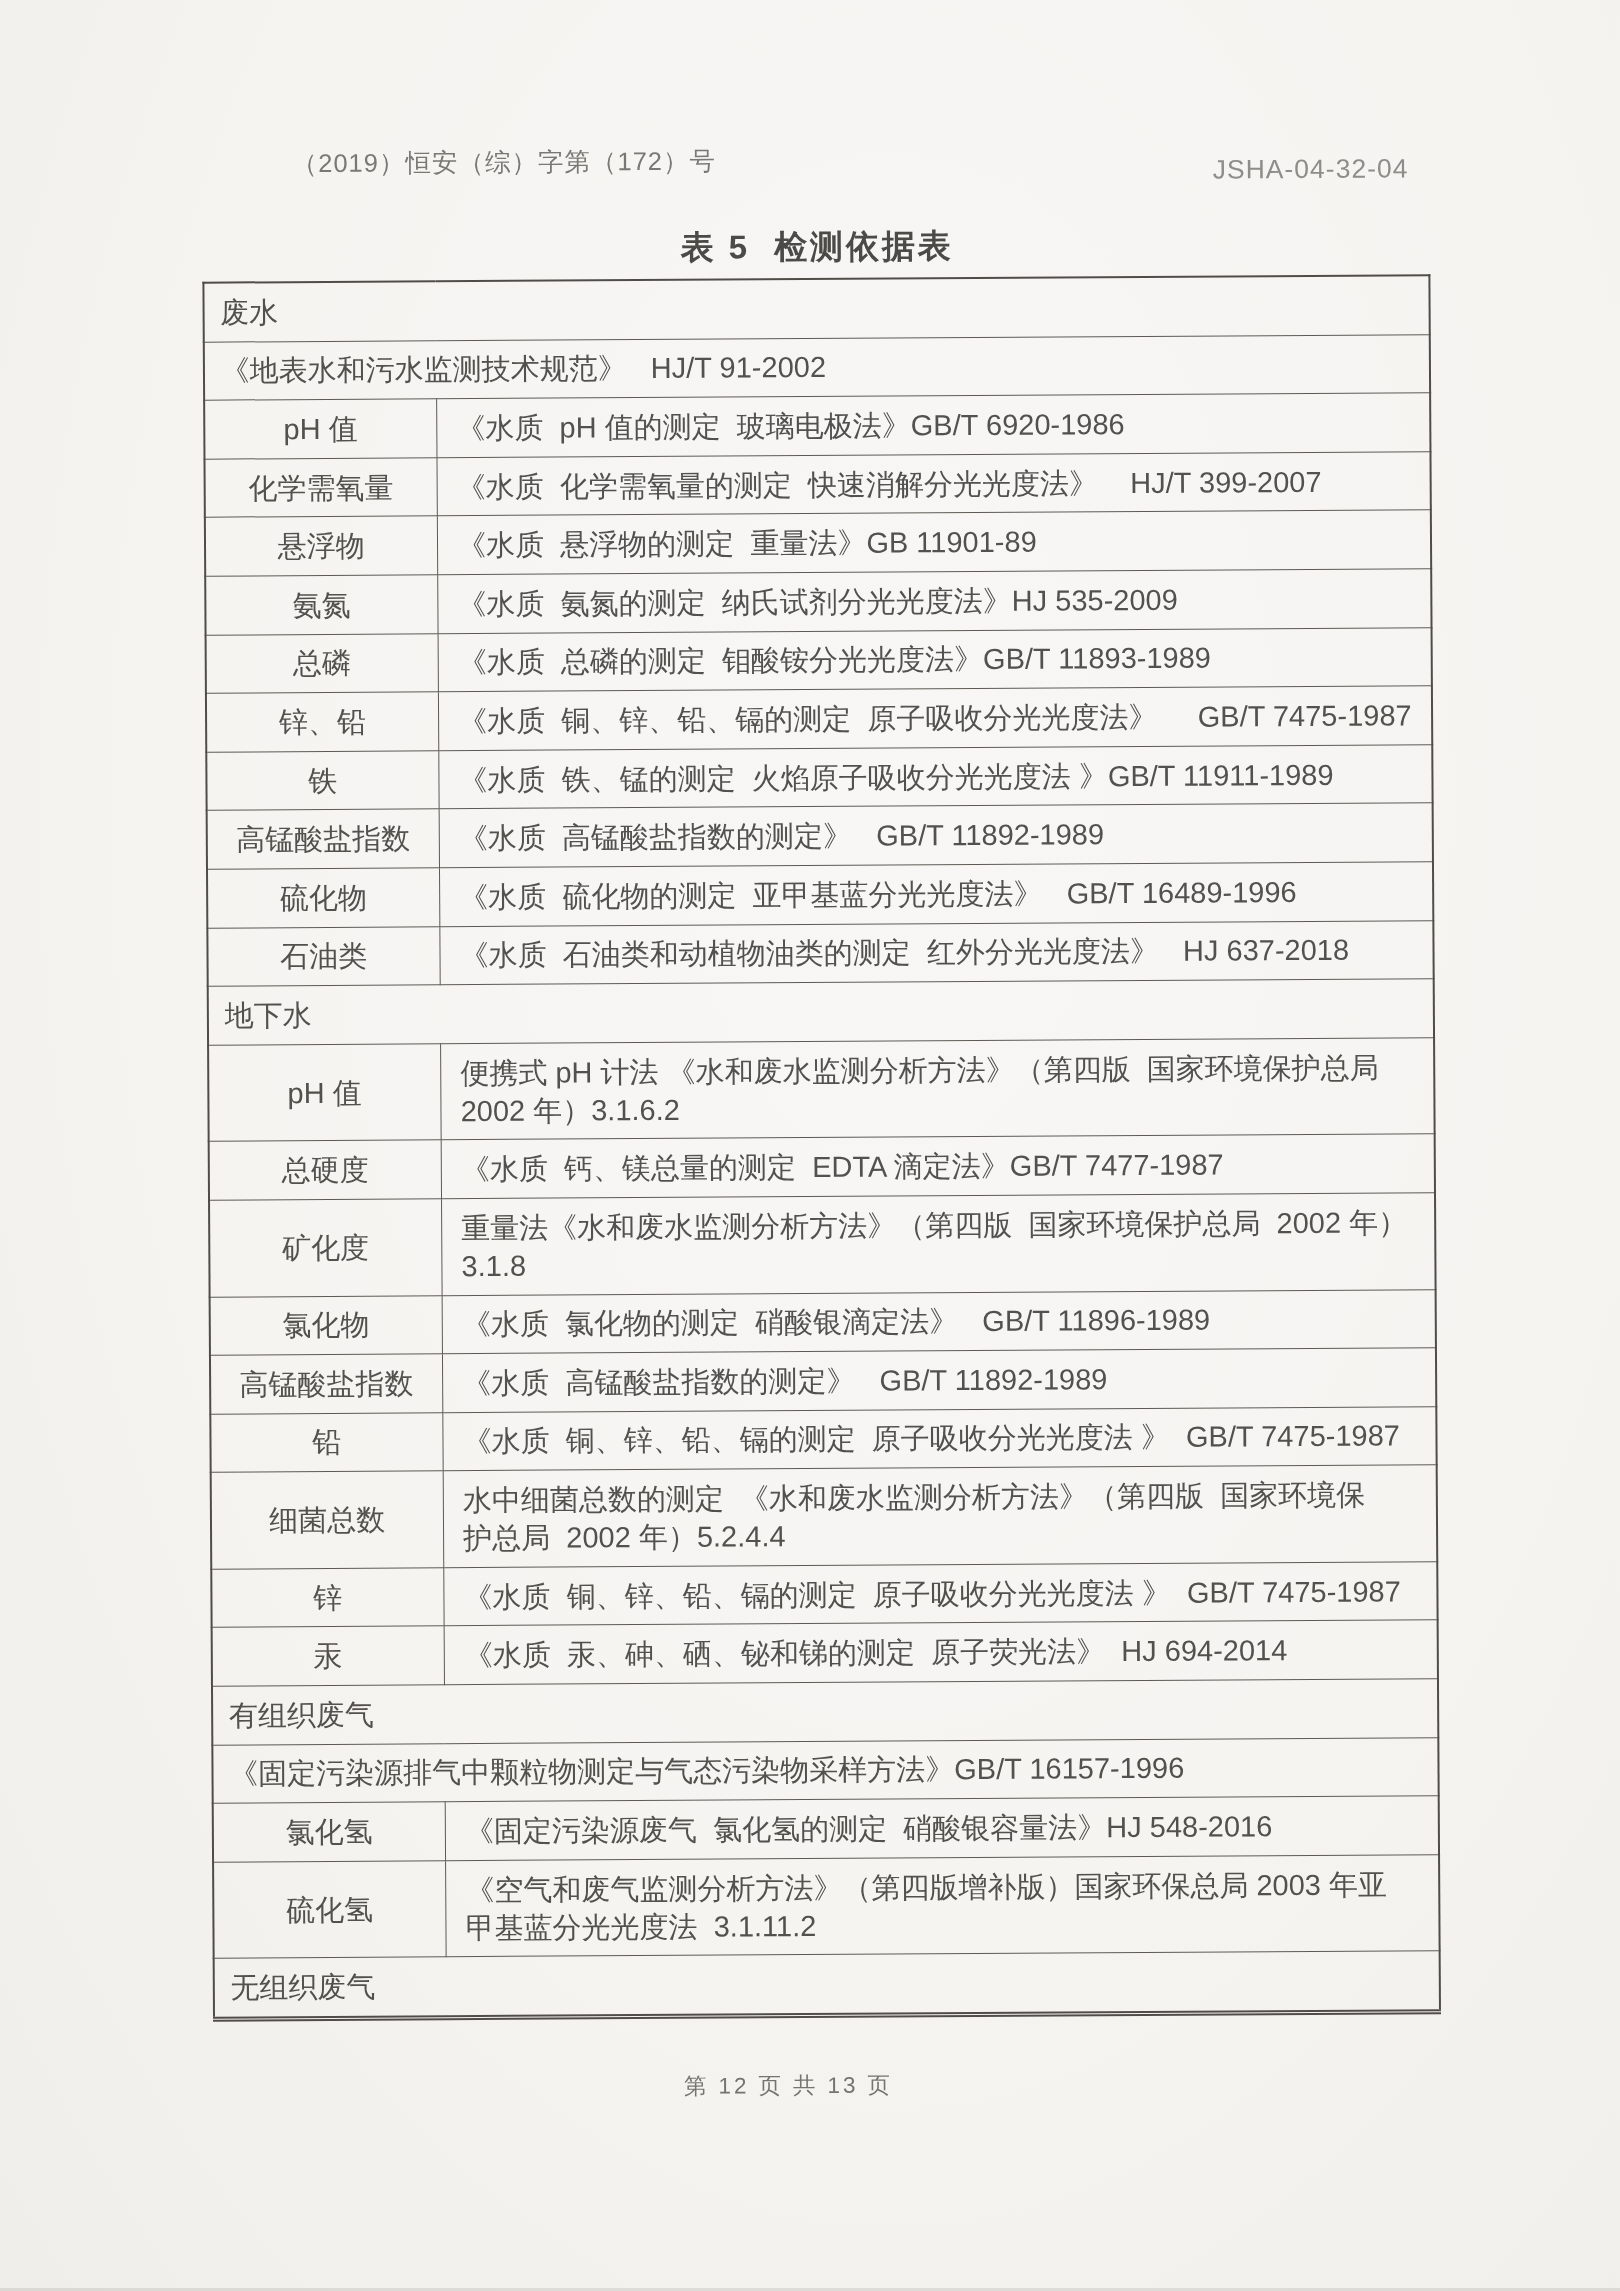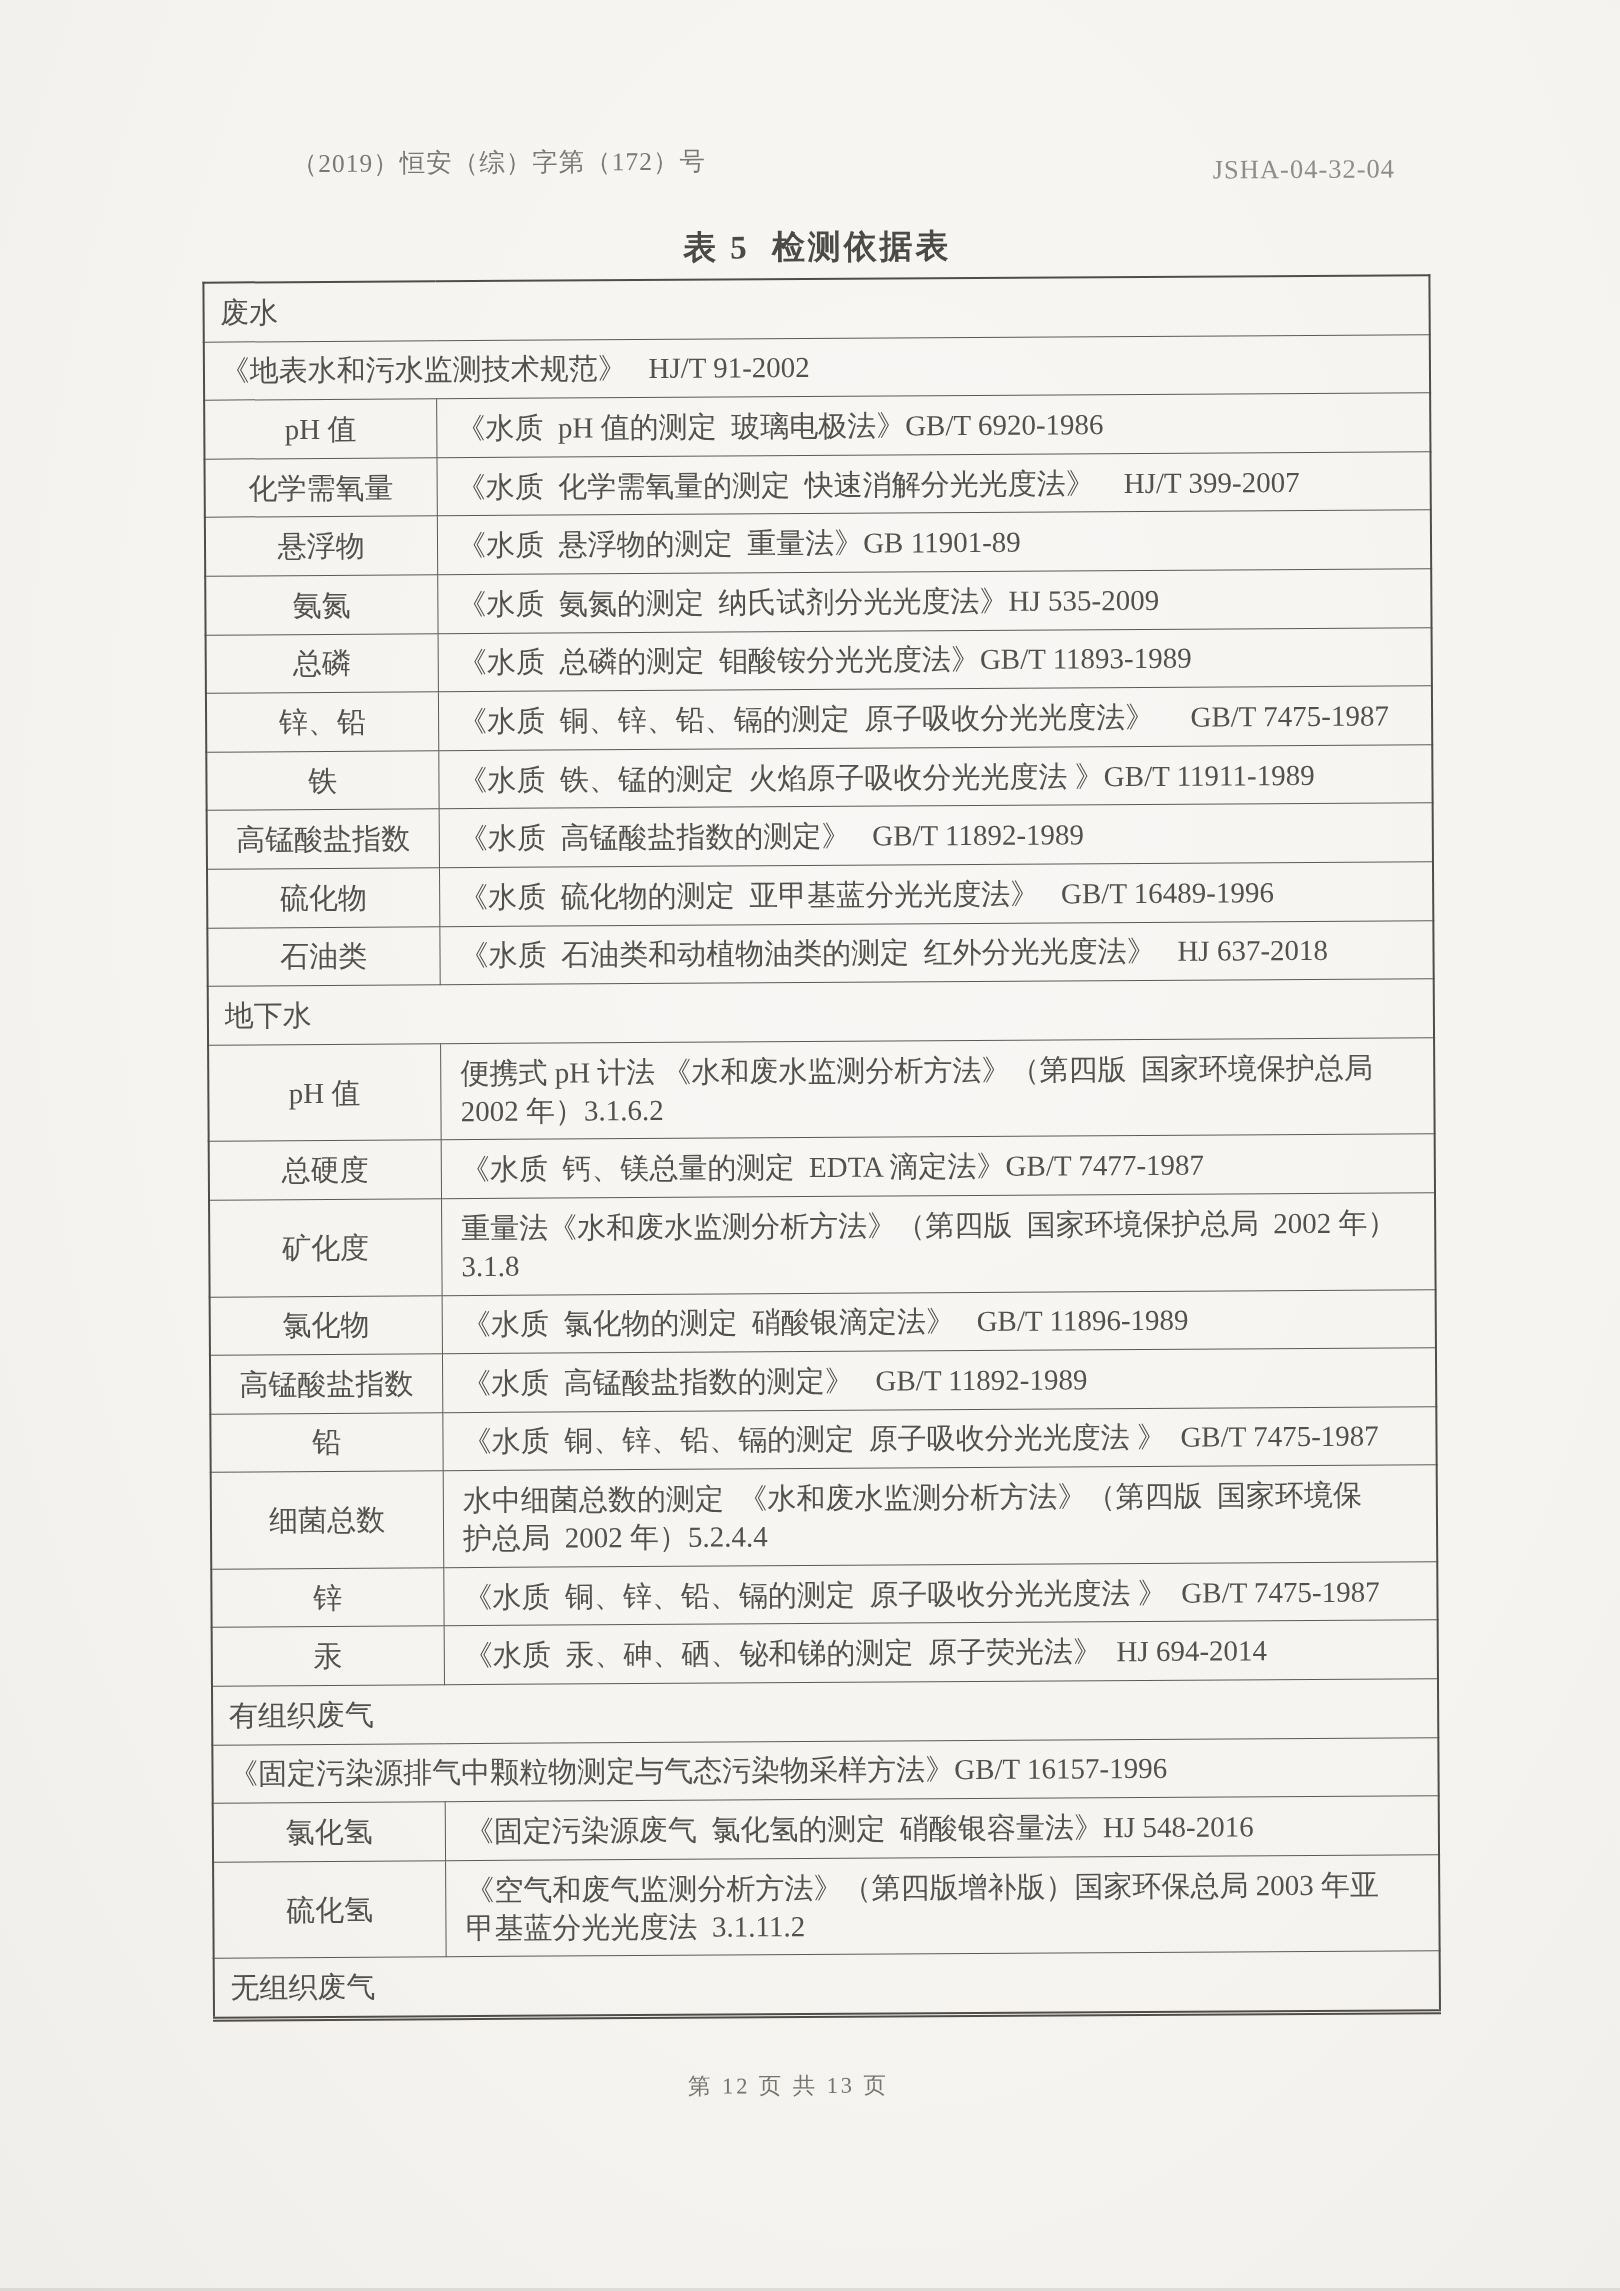--- a/index.html
+++ b/index.html
@@ -2,21 +2,21 @@
 <html><head>
 <meta charset="utf-8">
 <style>
   html,body { margin:0; padding:0; background:#e9e7e3; }
   .page {
     position:relative;
     width:1620px; height:2292px;
     margin:0 auto;
     background: radial-gradient(ellipse at 55% 35%, #f8f7f5 0%, #f5f4f1 55%, #efeeea 100%);
     overflow:hidden;
-    font-family:Liberation Serif, serif;
+    font-family:Liberation Sans, sans-serif;
     color:#504e4a;
   }
   .scan {
     position:absolute; inset:0;
     transform: rotate(-0.35deg);
     transform-origin: 50% 45%;
   }
   .doc-number {
     position:absolute; left:297px; top:143px;
     font-size:25.5px; letter-spacing:1px; color:#7a7874;

